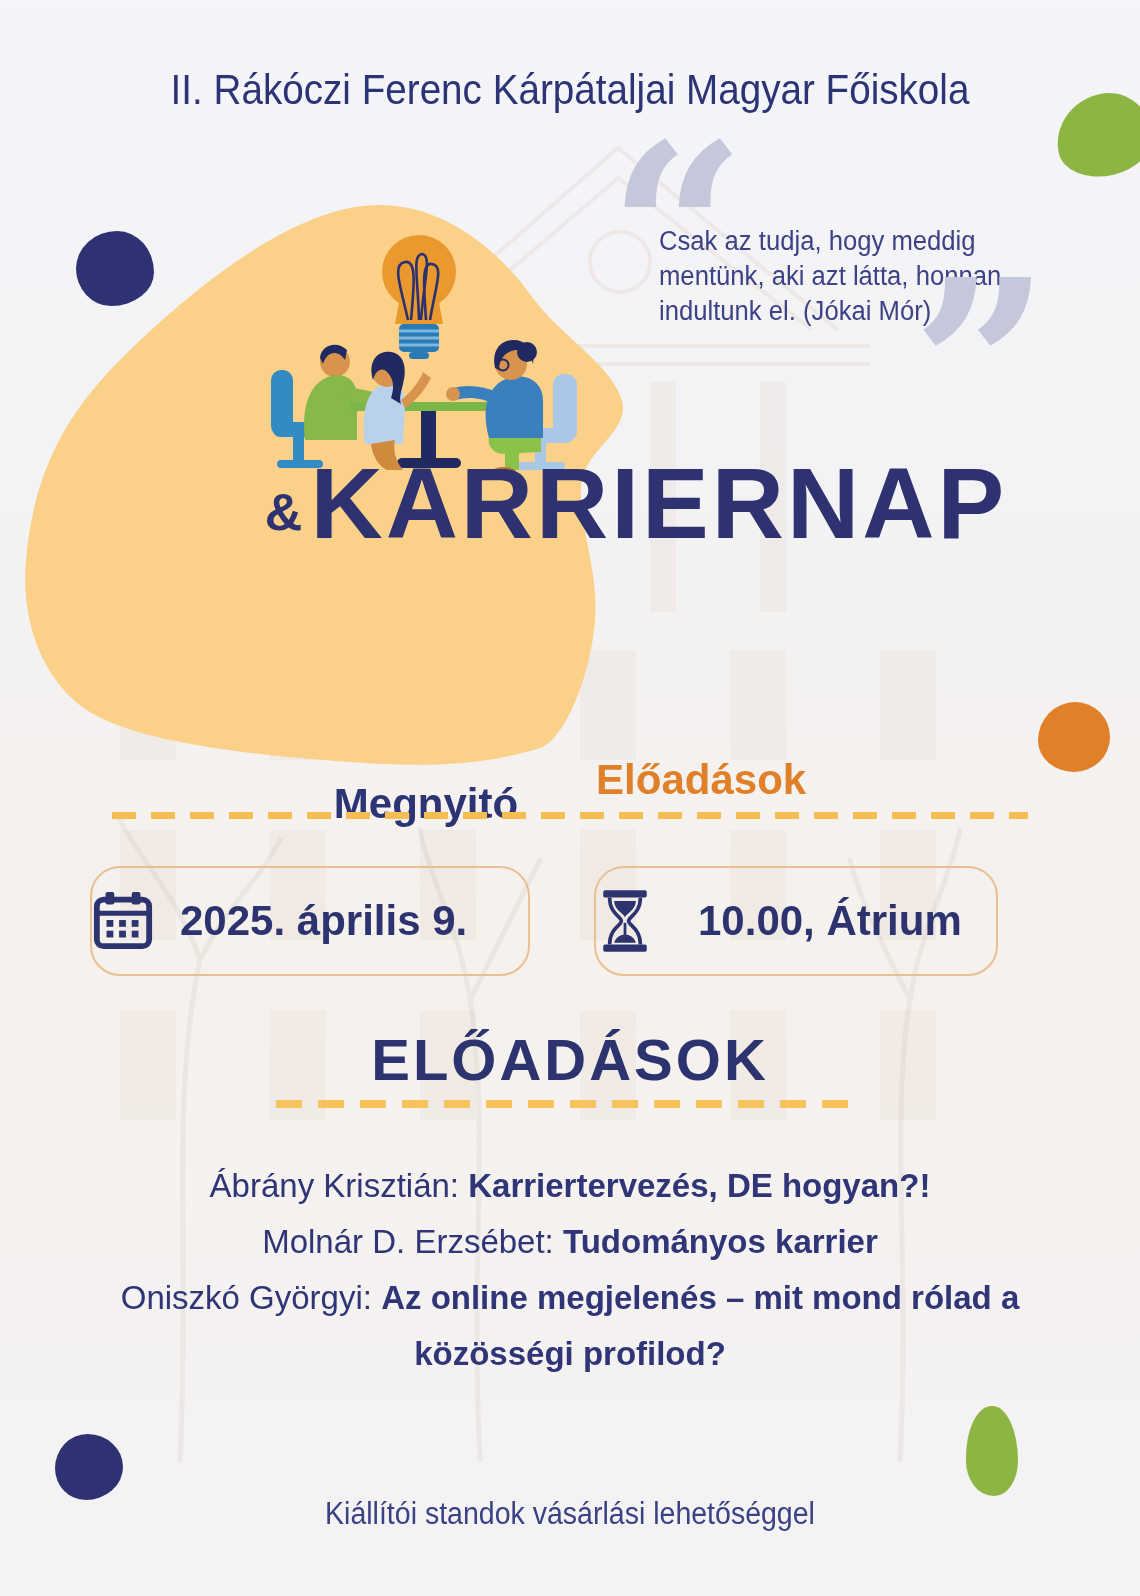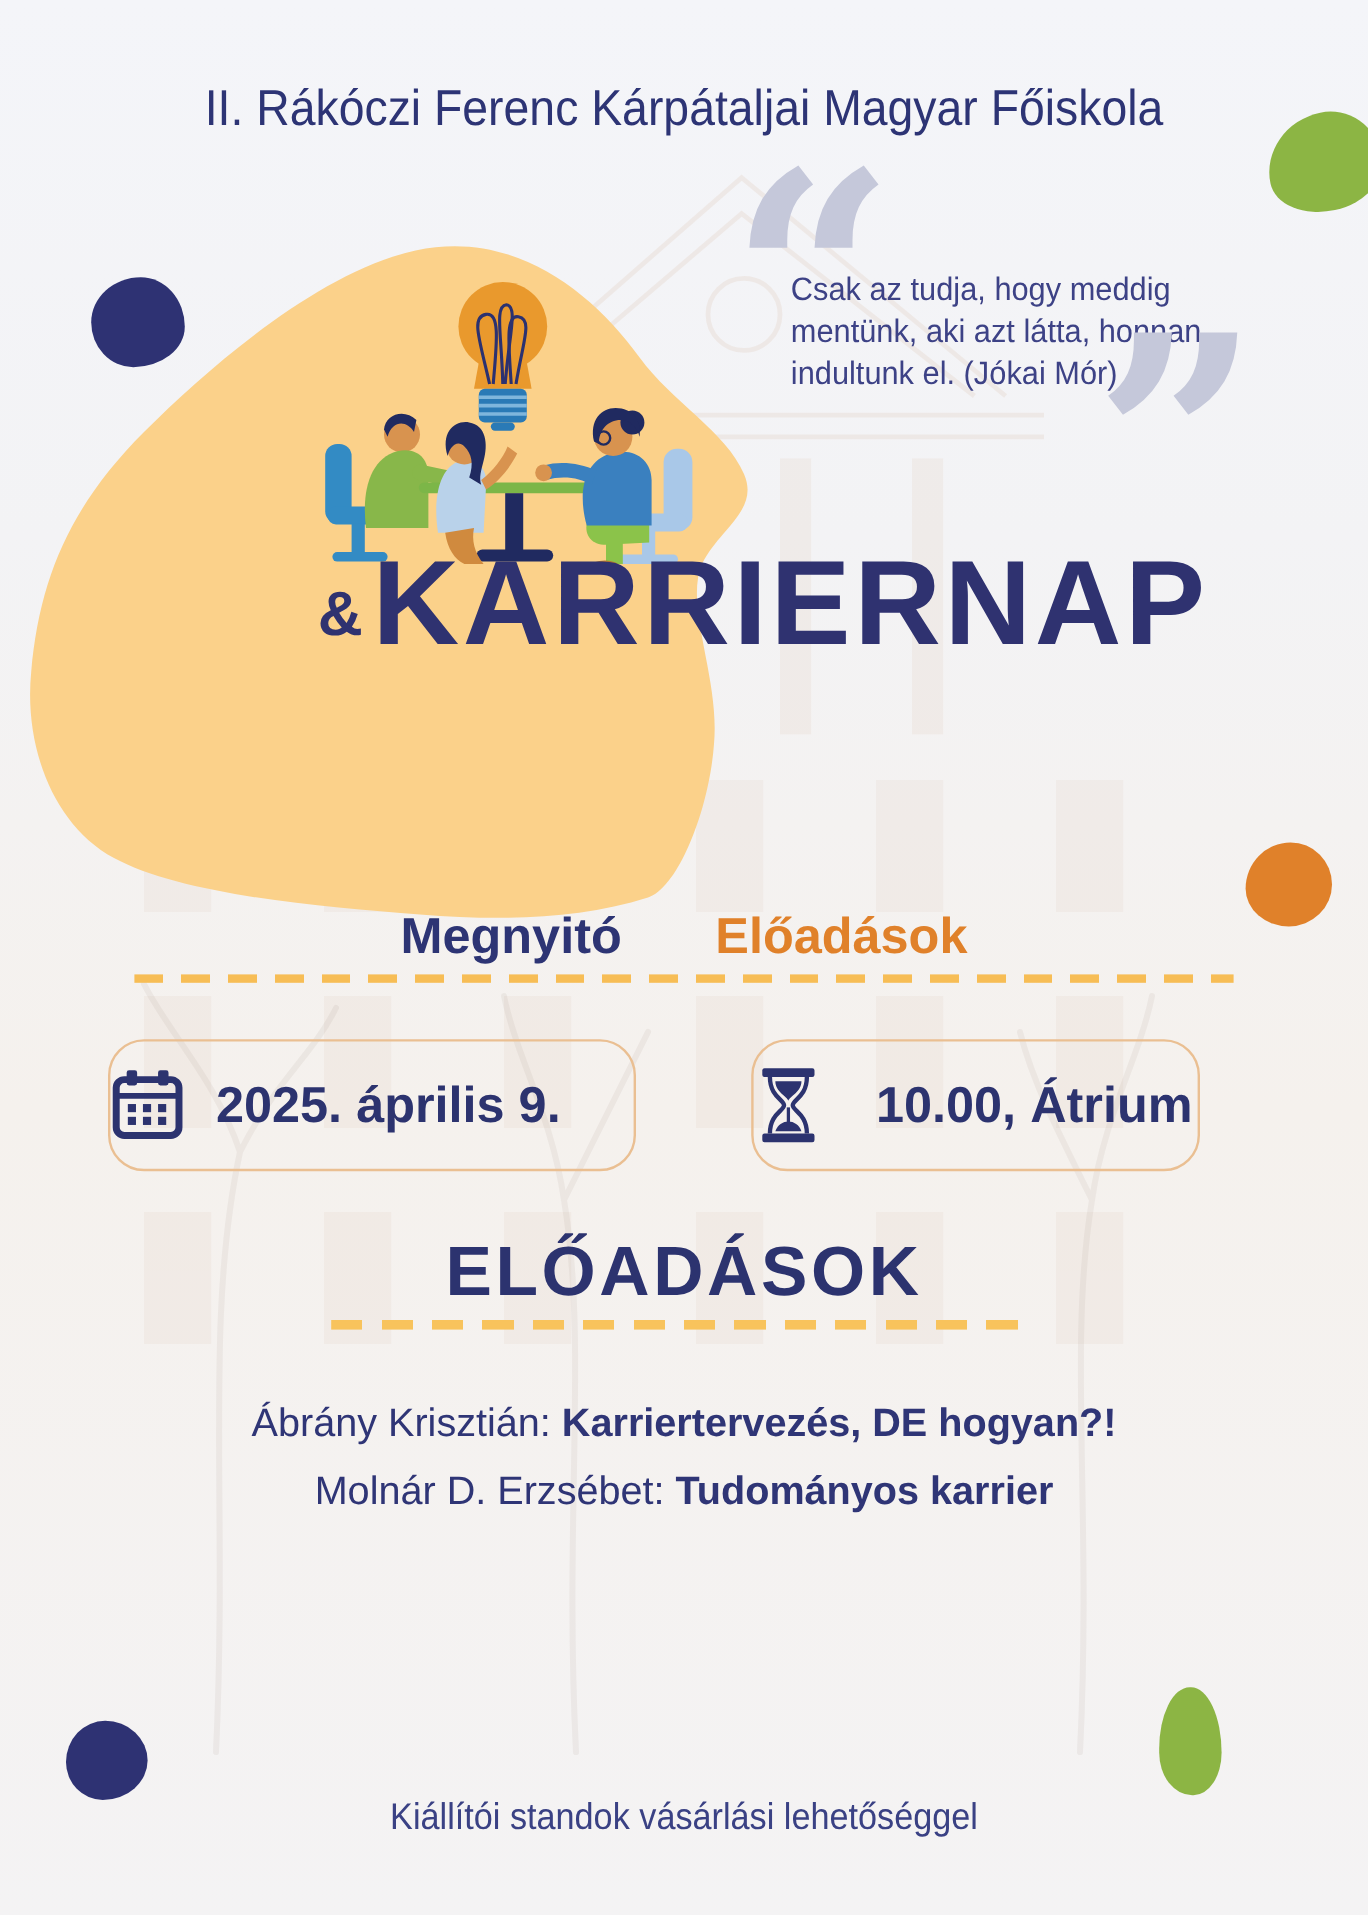--- a/index.html
+++ b/index.html
@@ -32,30 +32,30 @@
   .illus{position:absolute;left:253px;top:222px;width:352px;height:255px;}
   
   .title{position:absolute;top:448px;left:0;width:100%;text-align:center;
     color:#2f3270;font-weight:700;line-height:1.1;}
   .title .l1{font-size:100px;letter-spacing:3px;transform:translateX(66px);}
   .title .l1 .amp{font-size:52px;letter-spacing:0;margin-right:8px;position:relative;top:-8px;}
   .title .l2{font-size:100px;letter-spacing:3px;margin-top:2px;}
   
   .tabs{position:absolute;top:756px;left:0;width:100%;display:flex;justify-content:center;
     gap:78px;font-size:42px;font-weight:700;}
-  .tab-megnyito{color:#2d3474;}
+  .tab-megnyito{color:#2d3474;margin-top:24px;}
   .tab-koszontok{color:#8cb544;}
   .tab-eloadasok{color:#e0812a;}
   .dash-main{position:absolute;left:112px;top:812px;width:916px;height:7px;
     background:repeating-linear-gradient(90deg,#f7bd55 0 24px,transparent 24px 39px);}
   
   .ibox{position:absolute;top:866px;height:110px;border:2px solid #eabf92;border-radius:30px;
     display:flex;align-items:center;justify-content:flex-start;gap:26px;box-sizing:border-box;}
   .ibox.date{left:90px;width:440px;}
-  .ibox.time{left:626px;width:374px;gap:44px;}
+  .ibox.time{left:594px;width:404px;gap:44px;}
   .ibox .txt{font-size:42px;font-weight:700;color:#2c336f;}
   
   .section-title{position:absolute;top:1026px;left:0;width:100%;text-align:center;
     font-size:58px;font-weight:700;letter-spacing:3px;color:#2c336f;}
   .dash-section{position:absolute;left:276px;top:1100px;width:580px;height:8px;
     background:repeating-linear-gradient(90deg,#f8c35c 0 26px,transparent 26px 42px);}
   
   .talks{position:absolute;top:1158px;left:60px;width:1020px;text-align:center;
     font-size:33px;color:#2f3576;line-height:56px;}
   .talk{margin:0;}
@@ -232,17 +232,18 @@
     </svg>
     <span class="txt">10.00, Átrium</span>
   </div>
 
   <div class="section-title">ELŐADÁSOK</div>
   <div class="dash-section"></div>
 
   <div class="talks">
     <p class="talk"><span class="seg reg">Ábrány Krisztián: </span><span class="seg bold">Karriertervezés, DE hogyan?!</span></p>
     <p class="talk"><span class="seg reg">Molnár D. Erzsébet: </span><span class="seg bold">Tudományos karrier</span></p>
+    <p class="talk narrow"><span class="seg reg">Oniszkó Györgyi: </span><span class="seg bold">Az online megjelenés – mit mond rólad a közösségi profilod?</span></p>
   </div>
 
   <div class="footer">Kiállítói standok vásárlási lehetőséggel</div>
 
 </div>
 
 </body></html>

